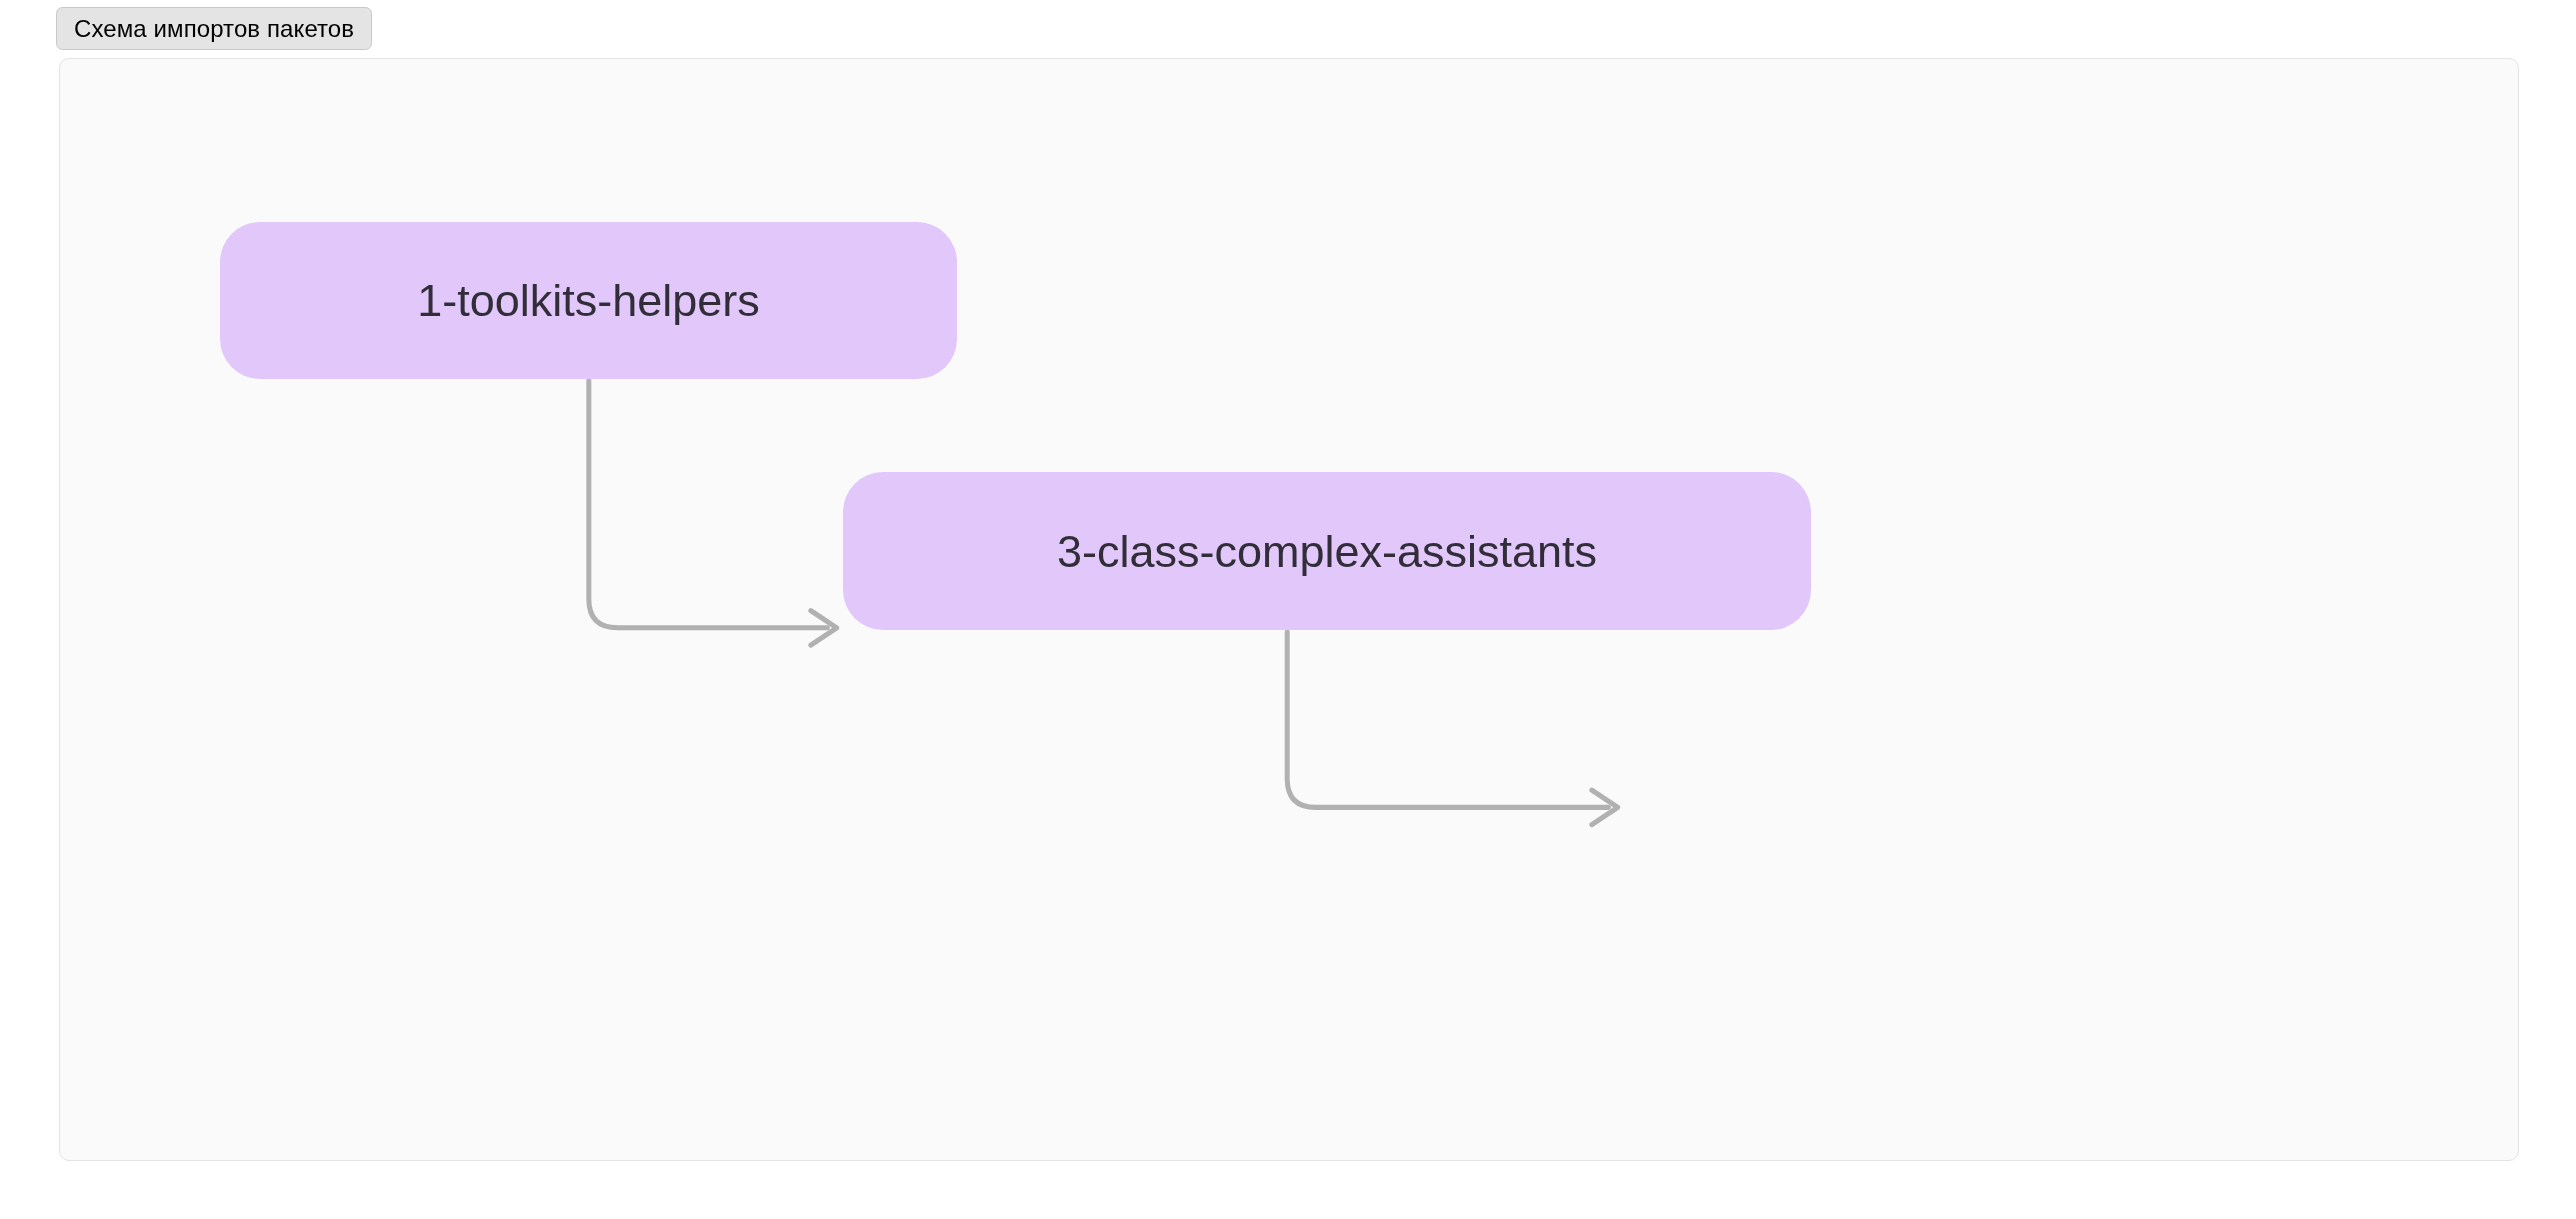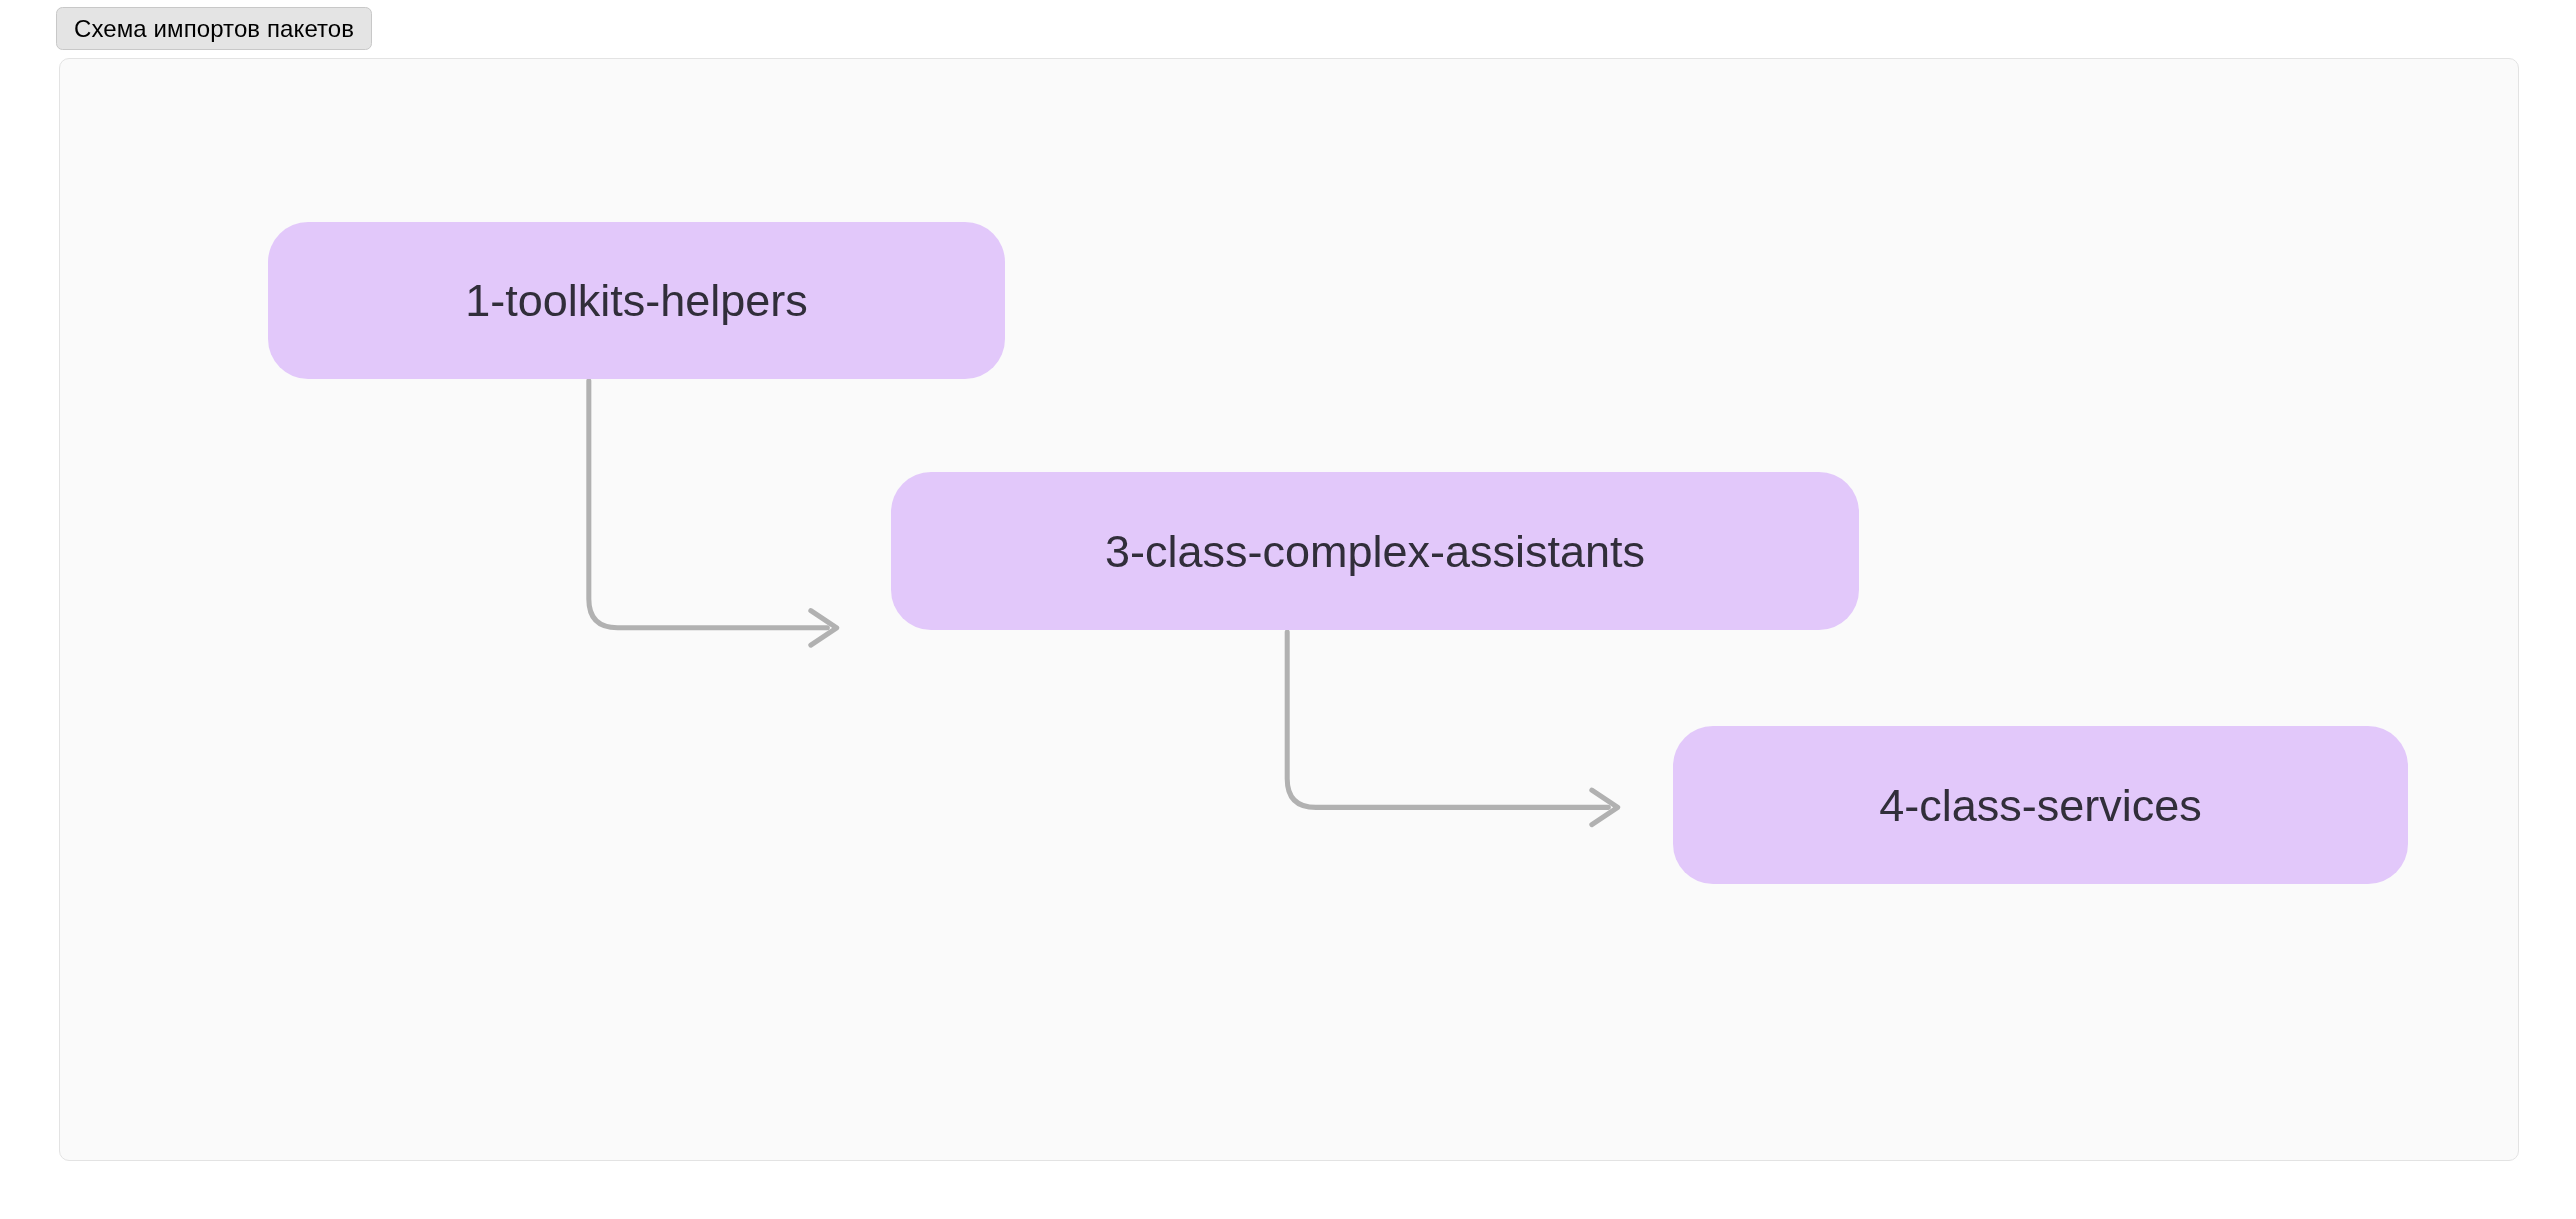--- a/index.html
+++ b/index.html
@@ -89,21 +89,20 @@
     align-items: center;
     justify-content: center;
     background: #e2c8fa;
     border-radius: 40px;
     color: #312e3a;
     font-size: 45px;
     line-height: 1;
     white-space: nowrap;
     cursor: pointer;
     user-select: none;
-    margin-left: 48px;
   }
   .graph-node .node-label {
     pointer-events: none;
   }
 
   
   #node-1-toolkits-helpers        { left: 160px;  top: 163px;  width: 737px; height: 157px; }
   #node-3-class-complex-assistants{ left: 783px; top: 413px;  width: 968px; height: 158px; }
   #node-4-class-services          { left: 1565px; top: 667px;  width: 735px; height: 158px; }
 </style>
@@ -130,19 +129,16 @@
   <div id="nodes-layer">
 
     <div class="graph-node" id="node-1-toolkits-helpers">
       <span class="node-label">1-toolkits-helpers</span>
     </div>
 
     <div class="graph-node" id="node-3-class-complex-assistants">
       <span class="node-label">3-class-complex-assistants</span>
     </div>
 
-    <div class="graph-node" id="node-4-class-services">
-      <span class="node-label">4-class-services</span>
-    </div>
 
   </div>
 </div>
 
 
 </body></html>

